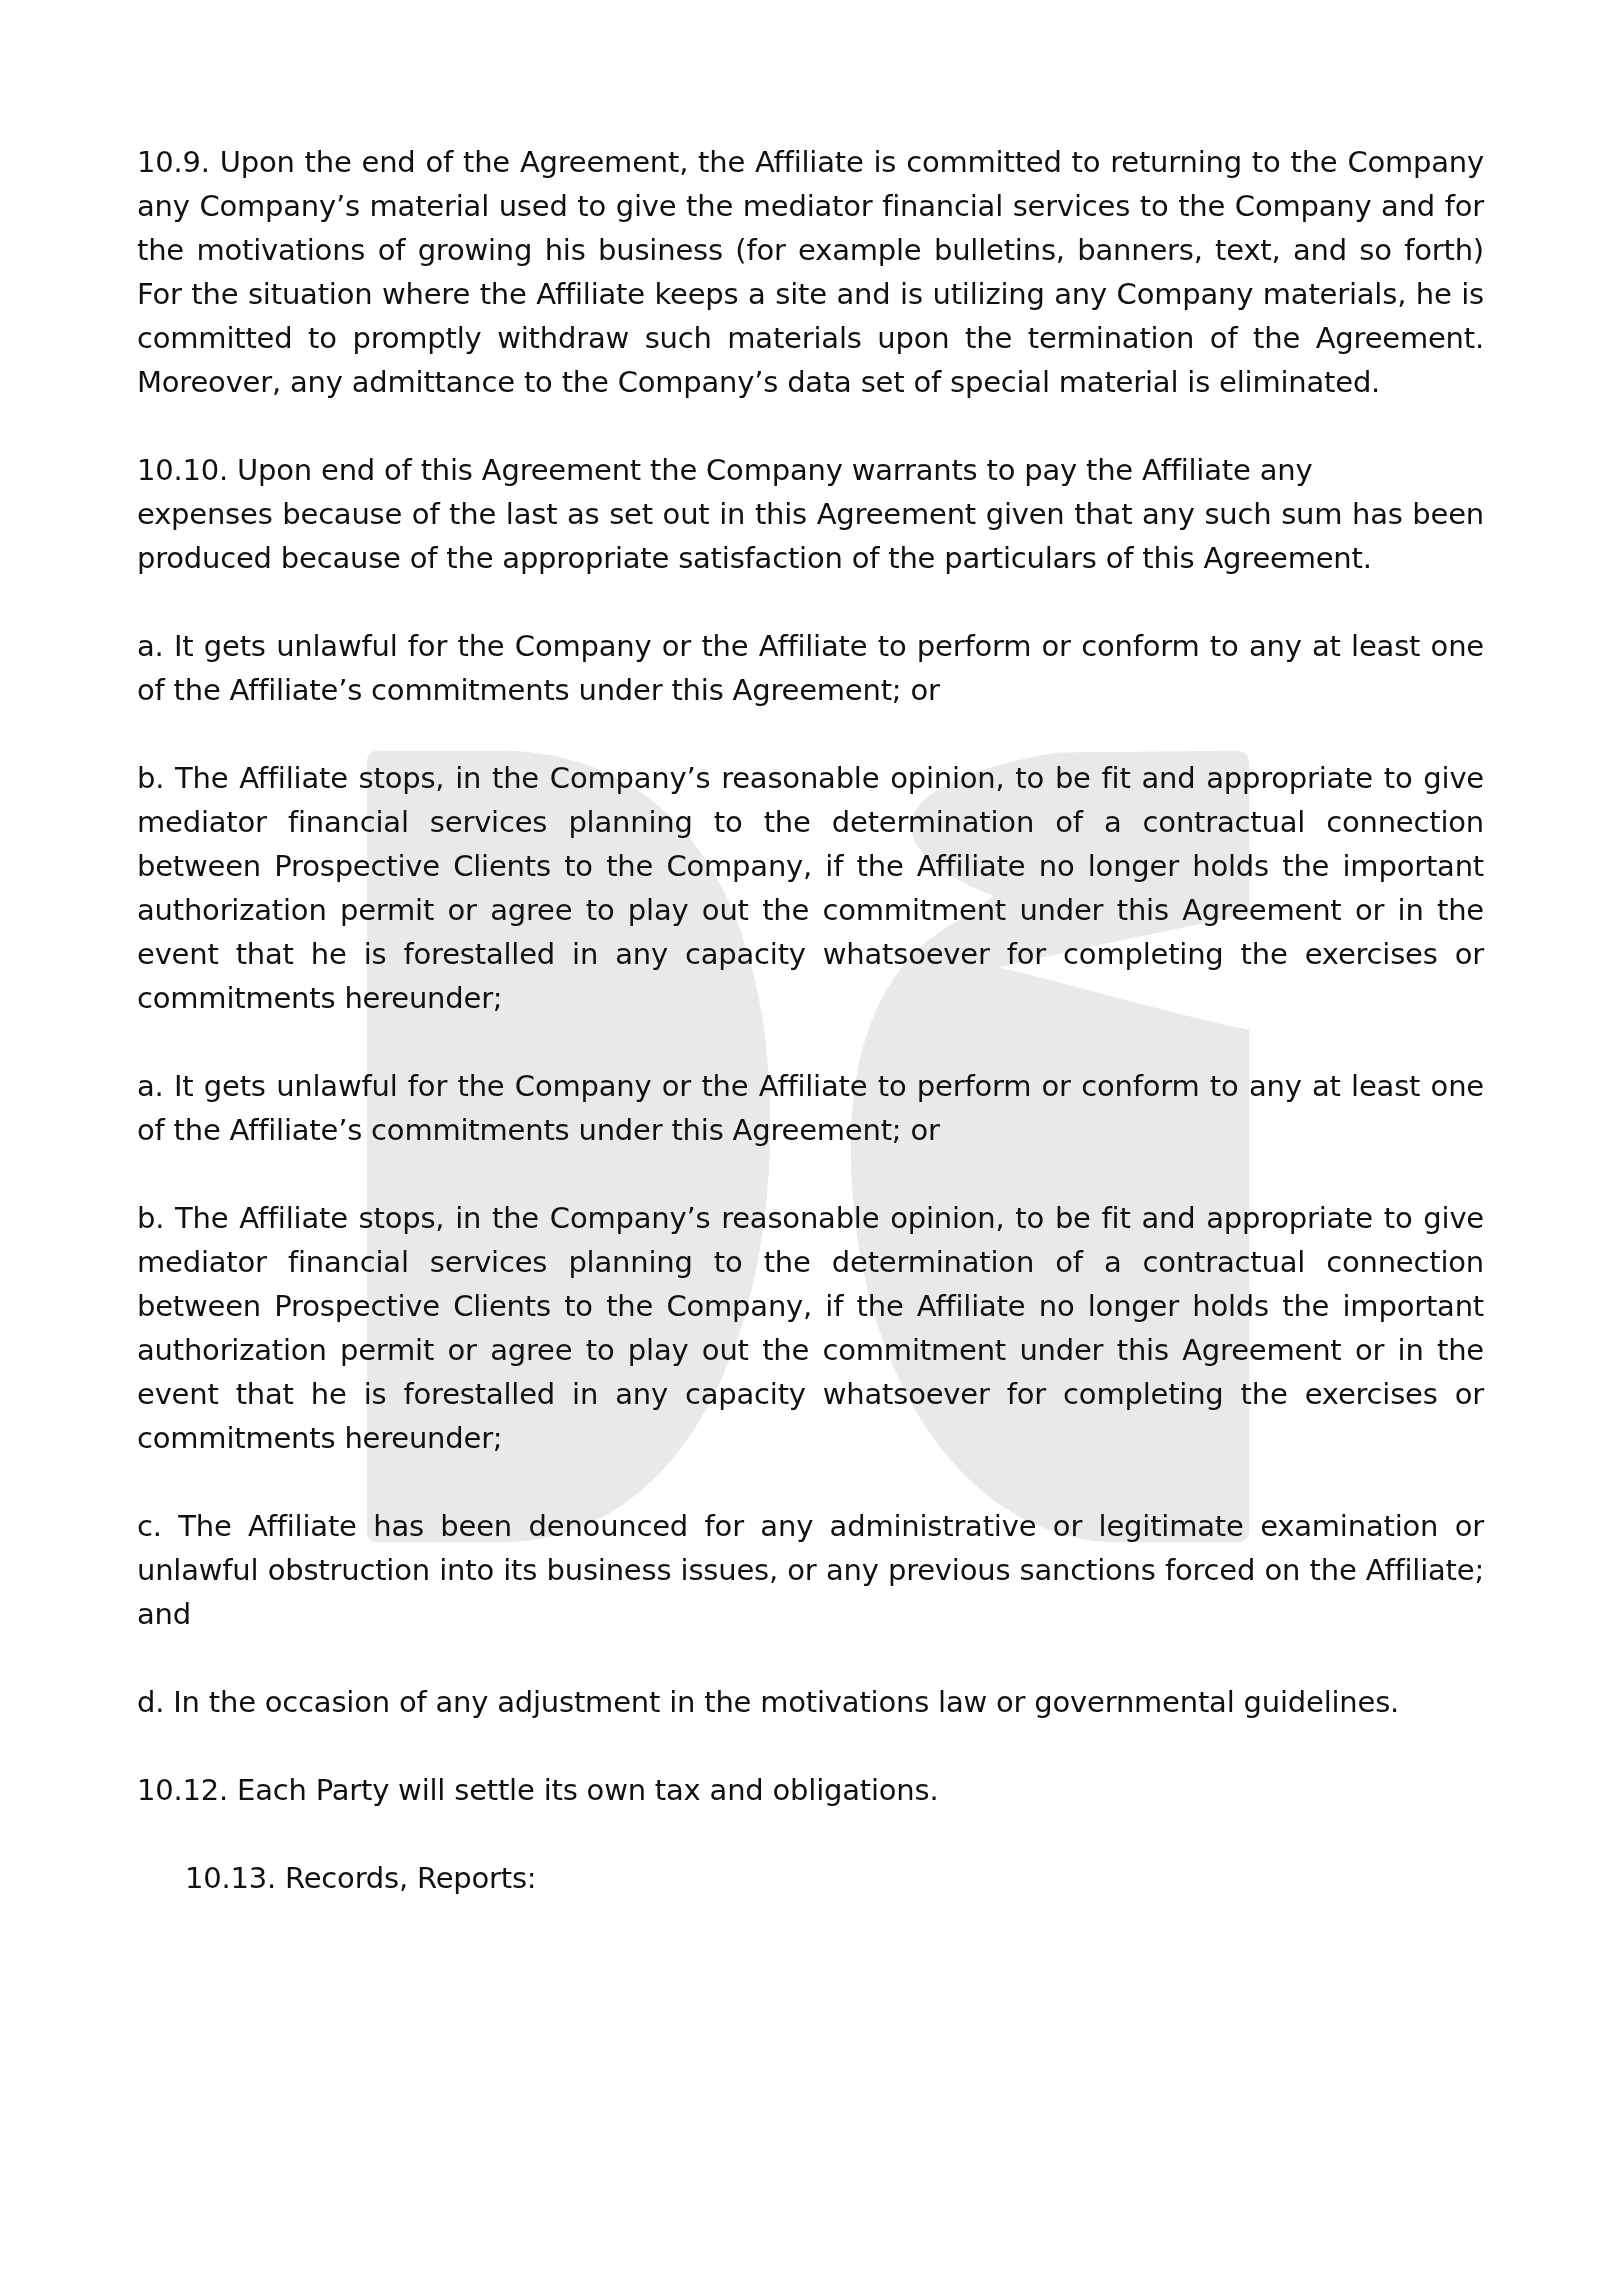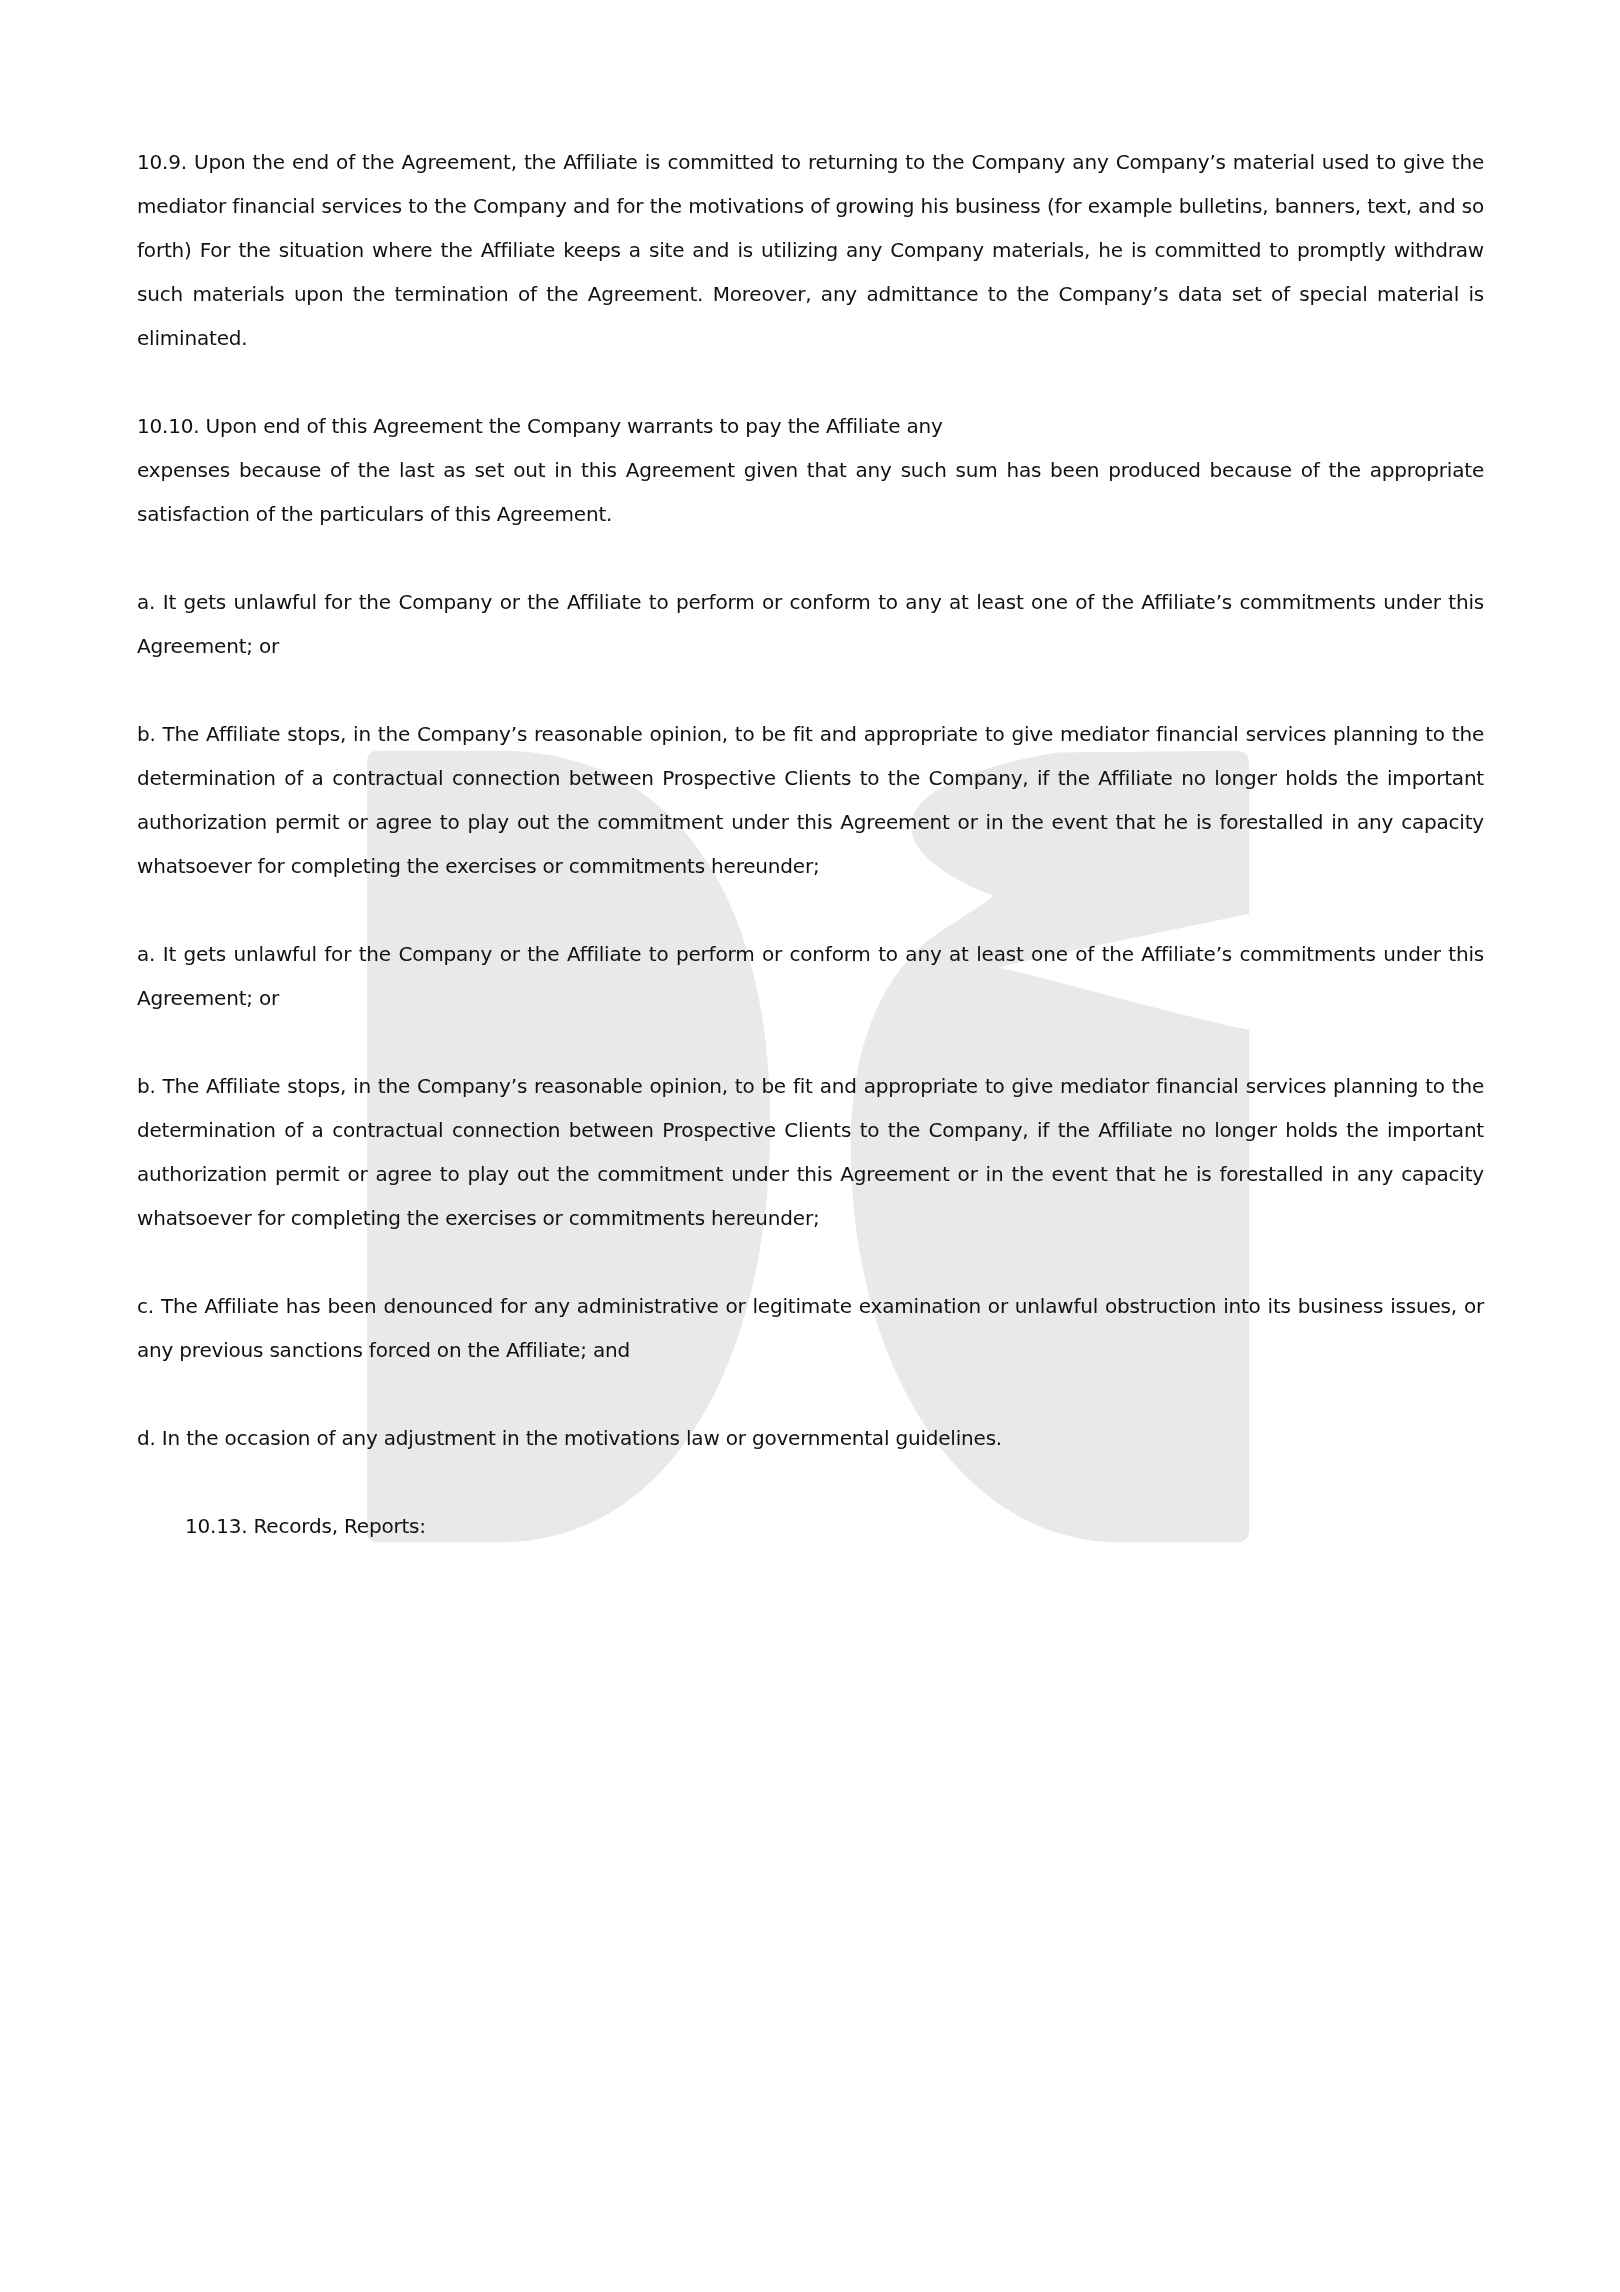--- a/index.html
+++ b/index.html
@@ -22,21 +22,21 @@
     z-index: 0;
     pointer-events: none;
   }
   .page {
     position: absolute;
     left: 137px;
     top: 140px;
     width: 1347px;
     z-index: 1;
     font-family: "DejaVu Sans", sans-serif;
-    font-size: 20px;
+    font-size: 29px;
     line-height: 44px;
     color: #111111;
     letter-spacing: -0.2px;
   }
   .para {
     margin: 0 0 44px 0;
     text-align: justify;
   }
   .para.nojust {
     text-align: left;
@@ -98,19 +98,20 @@
   <p class="para">b. The Affiliate stops, in the Company’s reasonable opinion, to be fit and appropriate to give mediator financial services planning to the determination of a contractual connection between Prospective Clients to the Company, if the Affiliate no longer holds the important authorization permit or agree to play out the commitment under this Agreement or in the event that he is forestalled in any capacity whatsoever for completing the exercises or commitments hereunder;</p>
 
   <p class="para">a. It gets unlawful for the Company or the Affiliate to perform or conform to any at least one of the Affiliate’s commitments under this Agreement; or</p>
 
   <p class="para">b. The Affiliate stops, in the Company’s reasonable opinion, to be fit and appropriate to give mediator financial services planning to the determination of a contractual connection between Prospective Clients to the Company, if the Affiliate no longer holds the important authorization permit or agree to play out the commitment under this Agreement or in the event that he is forestalled in any capacity whatsoever for completing the exercises or commitments hereunder;</p>
 
   <p class="para">c. The Affiliate has been denounced for any administrative or legitimate examination or unlawful obstruction into its business issues, or any previous sanctions forced on the Affiliate; and</p>
 
   <p class="para">d. In the occasion of any adjustment in the motivations law or governmental guidelines.</p>
 
+  <p class="para">10.12. Each Party will settle its own tax and obligations.</p>
 
   <div class="para tight">
     <div>10.13. Records, Reports:</div>
   </div>
 
 </div>
 
 
 </body></html>

